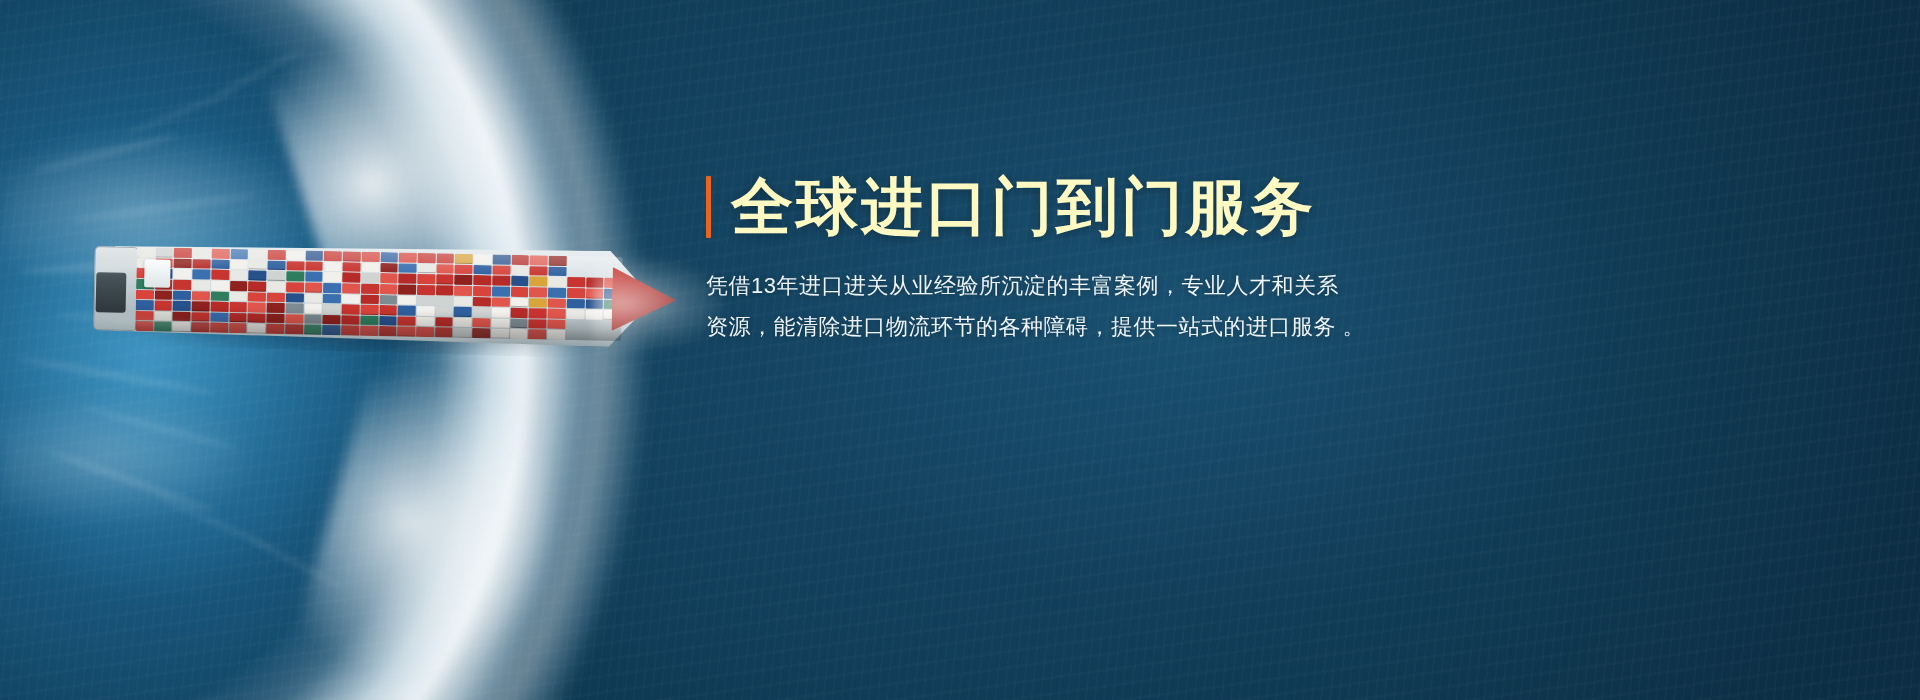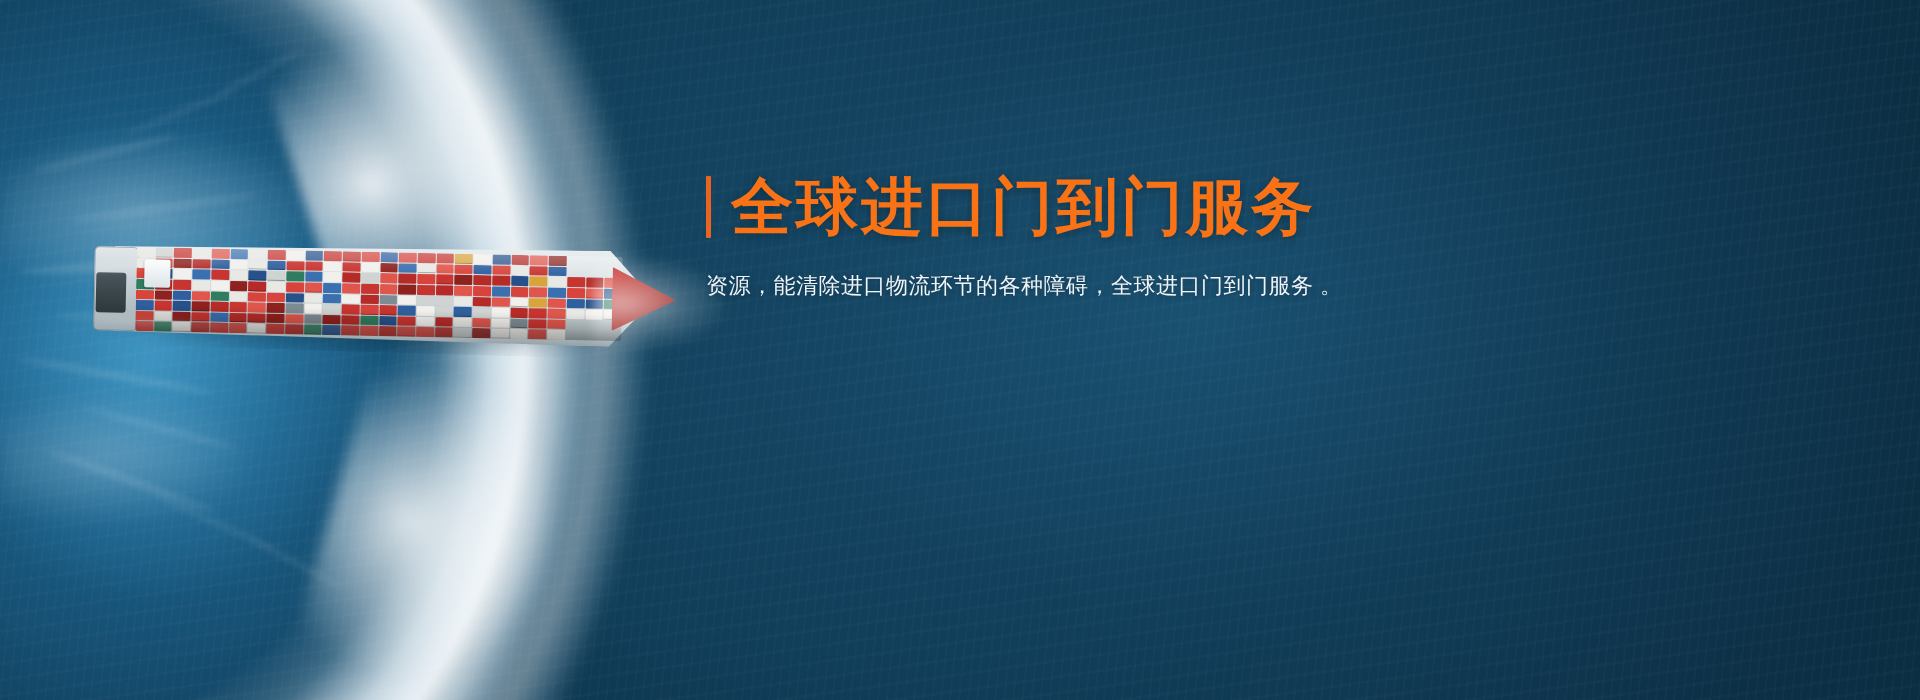--- a/index.html
+++ b/index.html
@@ -246,21 +246,21 @@
     width:5px;
     height:62px;
     background:#e8641f;
     flex:0 0 auto;
     border-radius:1px;
   }
   .headline {
     font-family:"Liberation Sans", sans-serif;
     font-size:62px;
     font-weight:bold;
-    color:#f97316;
+    color:#fef9c3;
     letter-spacing:3px;
     line-height:1;
     white-space:nowrap;
     text-shadow:0 2px 10px rgba(0,0,0,.30);
   }
   .subhead {
     font-family:"Liberation Sans", sans-serif;
     font-size:42px;
     font-weight:normal;
     color:#ffffff;
@@ -526,21 +526,22 @@
 
   <div class="content">
 
     <div class="headline-row">
       <div class="accent-bar"></div>
       <h1 class="headline">全球进口门到门服务</h1>
     </div>
 
 
     <p class="desc">
-      <span class="desc-line">资源，能清除进口物流环节的各种障碍，全球进口门到门服务 。</span>
+      <span class="desc-line">凭借13年进口进关从业经验所沉淀的丰富案例，专业人才和关系</span>
+      <span class="desc-line">资源，能清除进口物流环节的各种障碍，提供一站式的进口服务 。</span>
     </p>
 
   </div>
 <div class="wake-streak" style="left: 30px; top: 150px; width: 150px; height: 7px; transform: rotate(-14deg); opacity: 0.35;"></div>
     <div class="wake-streak" style="left: 70px; top: 205px; width: 190px; height: 6px; transform: rotate(-8deg); opacity: 0.33;"></div>
     <div class="wake-streak" style="left: 20px; top: 262px; width: 210px; height: 8px; transform: rotate(-3deg); opacity: 0.38;"></div>
     <div class="wake-streak" style="left: 55px; top: 318px; width: 175px; height: 6px; transform: rotate(4deg); opacity: 0.33;"></div>
     <div class="wake-streak" style="left: 15px; top: 372px; width: 200px; height: 7px; transform: rotate(10deg); opacity: 0.35;"></div>
     <div class="wake-streak" style="left: 80px; top: 425px; width: 160px; height: 6px; transform: rotate(15deg); opacity: 0.33;"></div>
     <div class="wake-streak" style="left: 40px; top: 478px; width: 185px; height: 7px; transform: rotate(20deg); opacity: 0.35;"></div>

